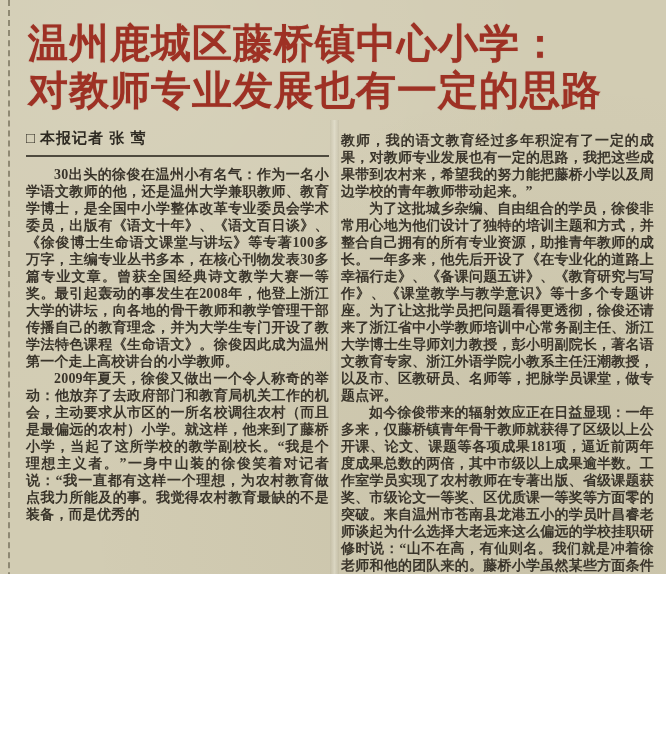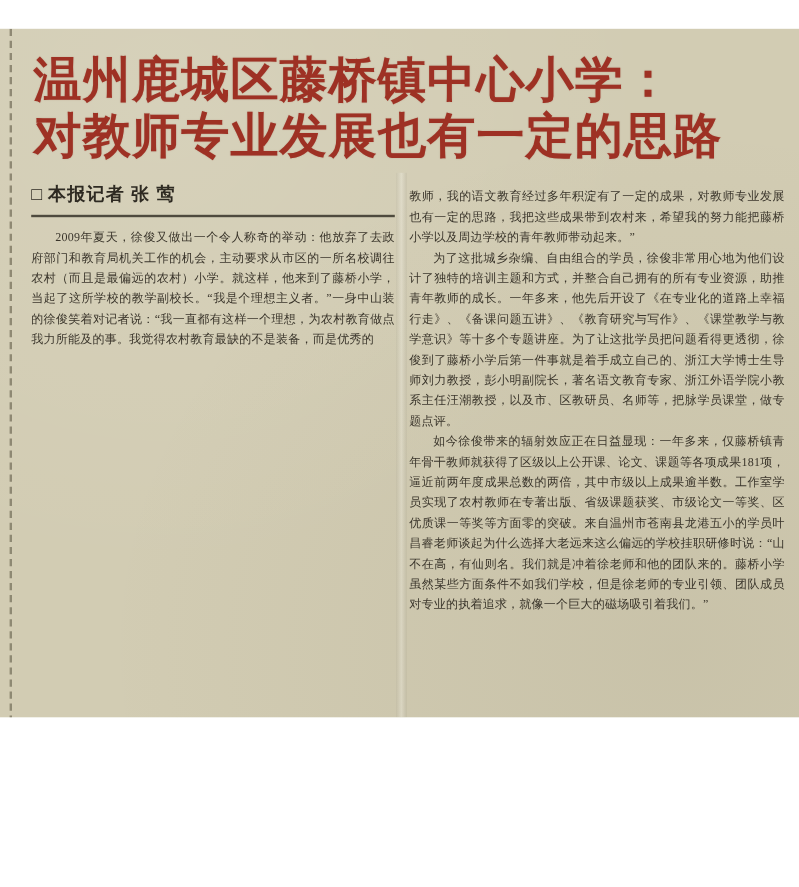--- a/index.html
+++ b/index.html
@@ -6,21 +6,20 @@
   .page{
     position:relative;
     width:666px;height:574px;
     background:var(--paper,#d2ccb3);
     background-image:
       radial-gradient(ellipse at 20% 10%, rgba(255,255,250,0.10), rgba(0,0,0,0) 55%),
       radial-gradient(ellipse at 85% 90%, rgba(90,80,50,0.08), rgba(0,0,0,0) 60%);
     overflow:hidden;
     font-family:"Liberation Serif","DejaVu Serif",serif;
     color:var(--ink,#3a352b);
-    margin-top:24px;
   }
   .torn-edge{
     position:absolute;left:8px;top:0;height:739px;width:0;
     border-left:2px dashed var(--rule,#837d68);
     opacity:.85;
   }
   .crease{
     position:absolute;top:120px;bottom:0;left:330px;width:9px;
     background:linear-gradient(90deg,rgba(0,0,0,0.04),rgba(255,255,250,0.25),rgba(0,0,0,0.05));
     pointer-events:none;
@@ -51,25 +50,26 @@
     font-size:15px;
     letter-spacing:1px;
     color:#2e2a22;
     padding:2px 0 7px 0;
     border-bottom:2px solid #4e4a3e;
     margin-bottom:9px;
   }
   .byline .sq{font-weight:normal;margin-right:4px;}
   .col p{
     margin:0;
-    font-size:10px;
+    font-size:14px;
     line-height:17px;
     text-align:justify;
     text-indent:2em;
     letter-spacing:0.2px;
+    font-weight:bold;
   }
   .col p.no-indent{text-indent:0;}
   .bottom-cut{
     position:absolute;left:14px;right:0;top:720px;height:0;
     border-top:2px dashed var(--rule,#837d68);
     opacity:.8;
   }
 </style>
 </head>
 <body>
@@ -82,25 +82,26 @@
     <h1 class="headline">
       <div>温州鹿城区藤桥镇中心小学：</div>
       <div>对教师专业发展也有一定的思路</div>
     </h1>
 
     <div class="columns">
       <div class="col col-left">
         <div class="byline">
           <span class="sq">□</span><span>本报记者 张 莺</span>
         </div>
+        <p>30出头的徐俊在温州小有名气：作为一名小学语文教师的他，还是温州大学兼职教师、教育学博士，是全国中小学整体改革专业委员会学术委员，出版有《语文十年》、《语文百日谈》、《徐俊博士生命语文课堂与讲坛》等专著100多万字，主编专业丛书多本，在核心刊物发表30多篇专业文章。曾获全国经典诗文教学大赛一等奖。最引起轰动的事发生在2008年，他登上浙江大学的讲坛，向各地的骨干教师和教学管理干部传播自己的教育理念，并为大学生专门开设了教学法特色课程《生命语文》。徐俊因此成为温州第一个走上高校讲台的小学教师。</p>
         <p>2009年夏天，徐俊又做出一个令人称奇的举动：他放弃了去政府部门和教育局机关工作的机会，主动要求从市区的一所名校调往农村（而且是最偏远的农村）小学。就这样，他来到了藤桥小学，当起了这所学校的教学副校长。“我是个理想主义者。”一身中山装的徐俊笑着对记者说：“我一直都有这样一个理想，为农村教育做点我力所能及的事。我觉得农村教育最缺的不是装备，而是优秀的</p>
       </div>
 
       <div class="col col-right">
         <p class="no-indent">教师，我的语文教育经过多年积淀有了一定的成果，对教师专业发展也有一定的思路，我把这些成果带到农村来，希望我的努力能把藤桥小学以及周边学校的青年教师带动起来。”</p>
-        <p>为了这批城乡杂编、自由组合的学员，徐俊非常用心地为他们设计了独特的培训主题和方式，并整合自己拥有的所有专业资源，助推青年教师的成长。一年多来，他先后开设了《在专业化的道路上幸福行走》、《备课问题五讲》、《教育研究与写作》、《课堂教学与教学意识》等十多个专题讲座。为了让这批学员把问题看得更透彻，徐俊到了藤桥小学后第一件事就是着手成立自己的、浙江大学博士生导师刘力教授，彭小明副院长，著名语文教育专家、浙江外语学院小教系主任汪潮教授，以及市、区教研员、名师等，把脉学员课堂，做专题点评。</p>
+        <p>为了这批城乡杂编、自由组合的学员，徐俊非常用心地为他们设计了独特的培训主题和方式，并整合自己拥有的所有专业资源，助推青年教师的成长。一年多来，他先后开设了《在专业化的道路上幸福行走》、《备课问题五讲》、《教育研究与写作》、《课堂教学与教学意识》等十多个专题讲座。为了让这批学员把问题看得更透彻，徐俊还请来了浙江省中小学教师培训中心常务副主任、浙江大学博士生导师刘力教授，彭小明副院长，著名语文教育专家、浙江外语学院小教系主任汪潮教授，以及市、区教研员、名师等，把脉学员课堂，做专题点评。</p>
         <p>如今徐俊带来的辐射效应正在日益显现：一年多来，仅藤桥镇青年骨干教师就获得了区级以上公开课、论文、课题等各项成果181项，逼近前两年度成果总数的两倍，其中市级以上成果逾半数。工作室学员实现了农村教师在专著出版、省级课题获奖、市级论文一等奖、区优质课一等奖等方面零的突破。来自温州市苍南县龙港五小的学员叶昌睿老师谈起为什么选择大老远来这么偏远的学校挂职研修时说：“山不在高，有仙则名。我们就是冲着徐老师和他的团队来的。藤桥小学虽然某些方面条件不如我们学校，但是徐老师的专业引领、团队成员对专业的执着追求，就像一个巨大的磁场吸引着我们。”</p>
       </div>
     </div>
   </div>
 
   <div class="bottom-cut"></div>
 </div>
 
 </body></html>

